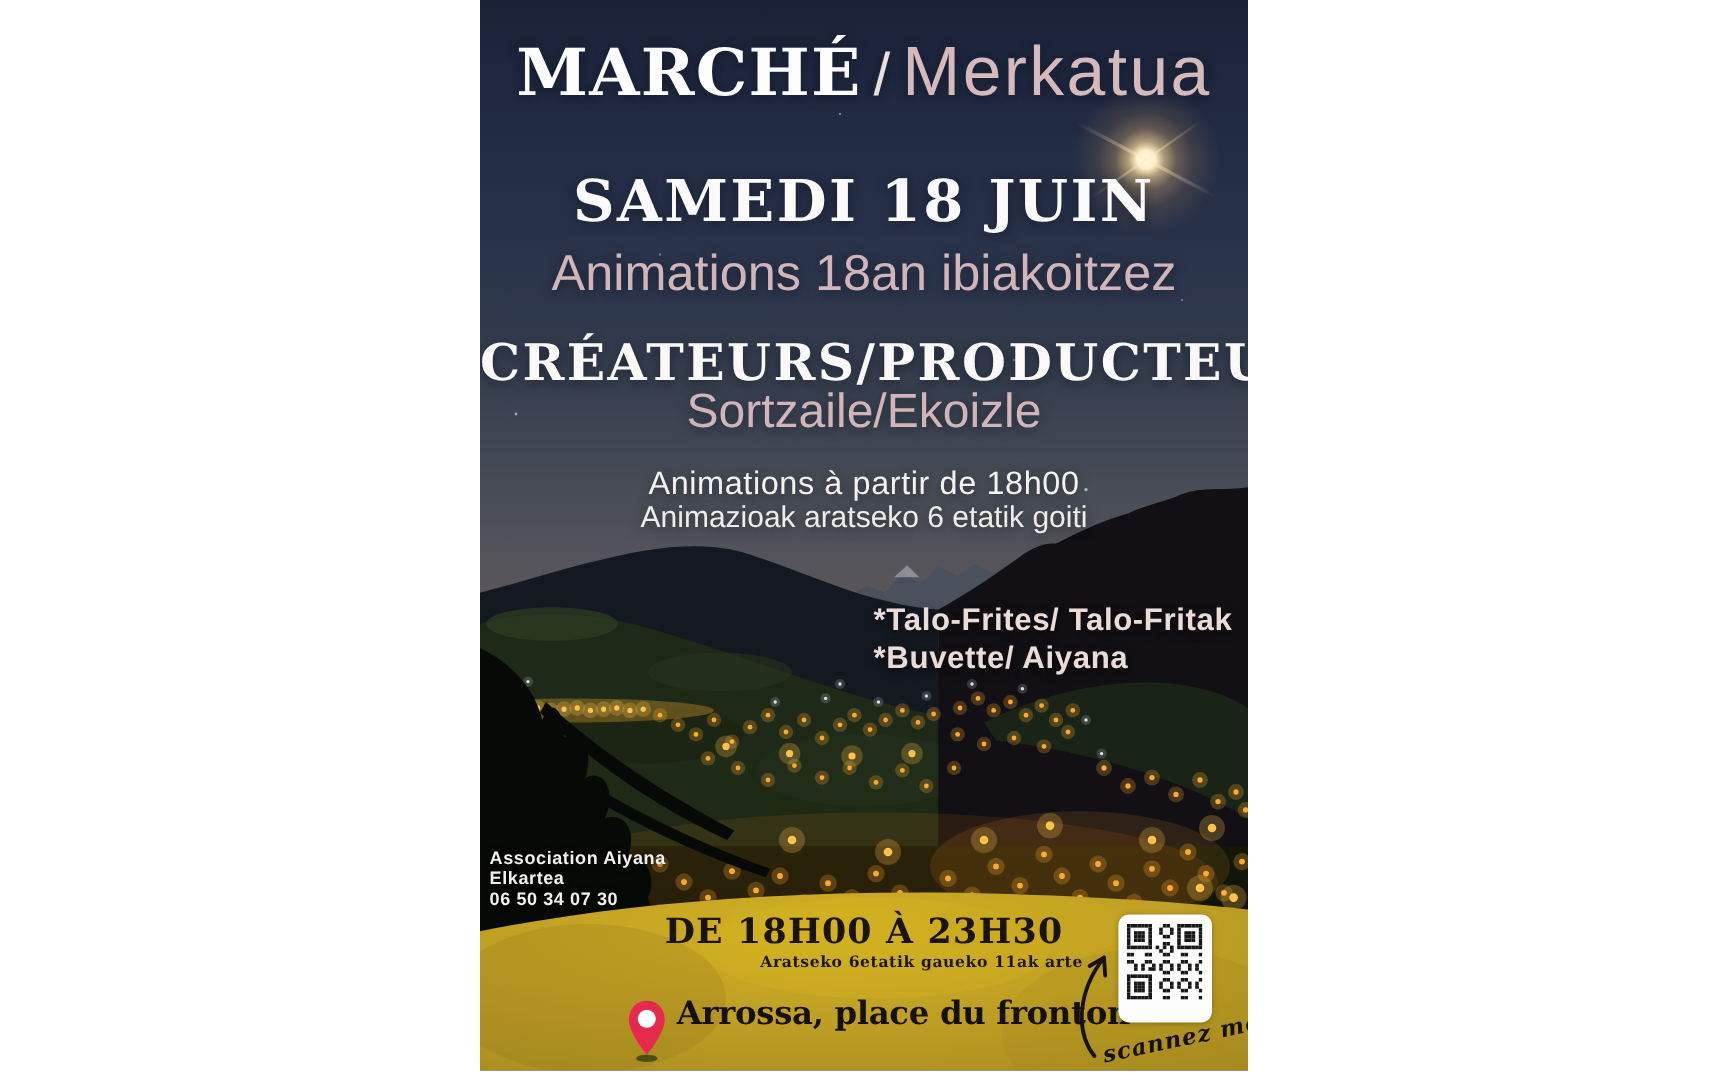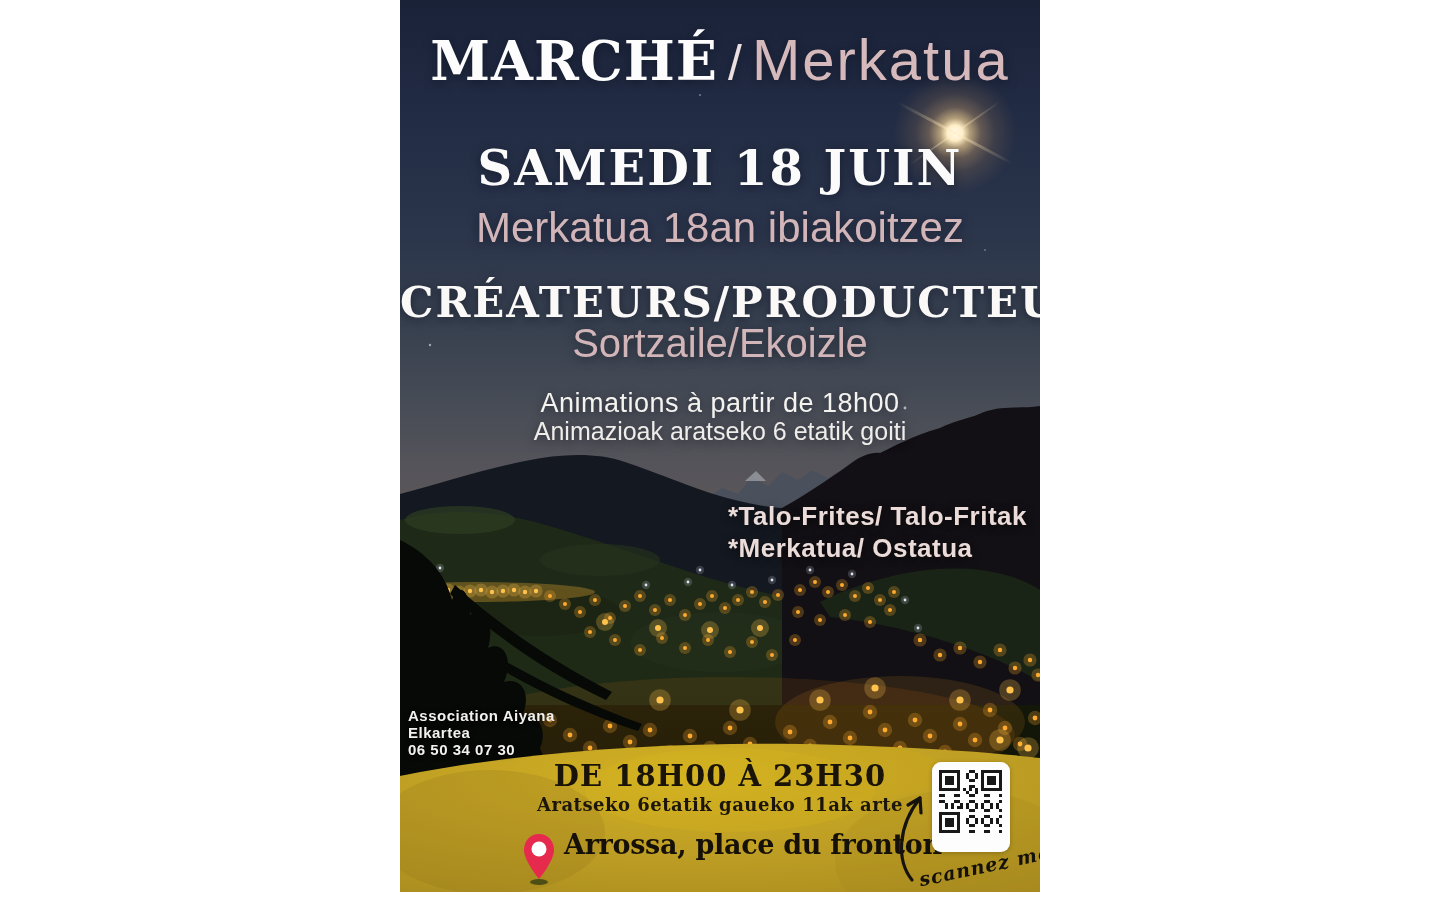--- a/index.html
+++ b/index.html
@@ -40,21 +40,21 @@
   .t-anim-eu{top:419px;font-size:25px;color:#efedea;line-height:1;}
 
   .t-features{top:500px;left:328px;width:320px;text-align:left;font-size:26px;font-weight:bold;
     color:#ecdcd9;line-height:32px;letter-spacing:.5px;text-shadow:0 2px 8px rgba(0,0,0,.6);}
 
   .t-assoc{top:707px;left:8px;width:212px;font-size:15px;font-weight:bold;color:#f2f1ef;
     letter-spacing:.5px;line-height:17px;text-align:left;text-shadow:0 1px 5px rgba(0,0,0,.8);
     white-space:normal;}
 
   .t-hours{top:762px;font-size:29px;color:#191407;letter-spacing:1px;line-height:1;}
-  .t-hours-eu{top:796px;font-size:18px;color:#1c160a;letter-spacing:.5px;line-height:1;}
+  .t-hours-eu{top:796px;font-size:13px;color:#1c160a;letter-spacing:.5px;line-height:1;margin-left:48px;}
 
   .t-loc{top:829px;left:164px;width:420px;text-align:left;font-size:27px;color:#161108;
     line-height:31px;letter-spacing:-.3px;}
 
   .pin{position:absolute;left:122px;top:832px;width:34px;height:54px;}
 
   .qr-box{position:absolute;left:532px;top:762px;width:78px;height:90px;background:#fdfdfd;
     border-radius:9px;box-shadow:0 1px 4px rgba(60,45,0,.35);}
   .qr-box svg{position:absolute;left:7px;top:8px;}
 
@@ -357,31 +357,31 @@
         <ellipse cx="560" cy="862" rx="125" ry="72" fill="#9c7f1e" opacity=".18"></ellipse>
         <ellipse cx="460" cy="772" rx="85" ry="26" fill="#caa81f" opacity=".3"></ellipse>
       </g>
     </svg>
 
     <div class="tb t-title sky-shadow">
       <span class="fr serifB">MARCHÉ</span><span class="sep">/</span><span class="eu">Merkatua</span>
     </div>
 
     <div class="tb t-date serifB sky-shadow">SAMEDI 18 JUIN</div>
-    <div class="tb t-date-eu sky-shadow">Merkatua 18an ibiakoitzez</div>
+    <div class="tb t-date-eu sky-shadow">Animations 18an ibiakoitzez</div>
 
     <div class="tb t-cat serifB sky-shadow">CRÉATEURS/PRODUCTEURS</div>
     <div class="tb t-cat-eu sky-shadow">Sortzaile/Ekoizle</div>
 
     <div class="tb t-anim sky-shadow">Animations à partir de 18h00</div>
     <div class="tb t-anim-eu sky-shadow">Animazioak aratseko 6 etatik goiti</div>
 
     <div class="tb t-features">
       <div>*Talo-Frites/ Talo-Fritak</div>
-      <div>*Merkatua/ Ostatua</div>
+      <div>*Buvette/ Aiyana</div>
     </div>
 
     <div class="tb t-assoc">
       <div>Association Aiyana Elkartea</div>
       <div>06 50 34 07 30</div>
     </div>
 
     <div class="tb t-hours serifB">DE 18H00 À 23H30</div>
     <div class="tb t-hours-eu serifB">Aratseko 6etatik gaueko 11ak arte</div>
 

